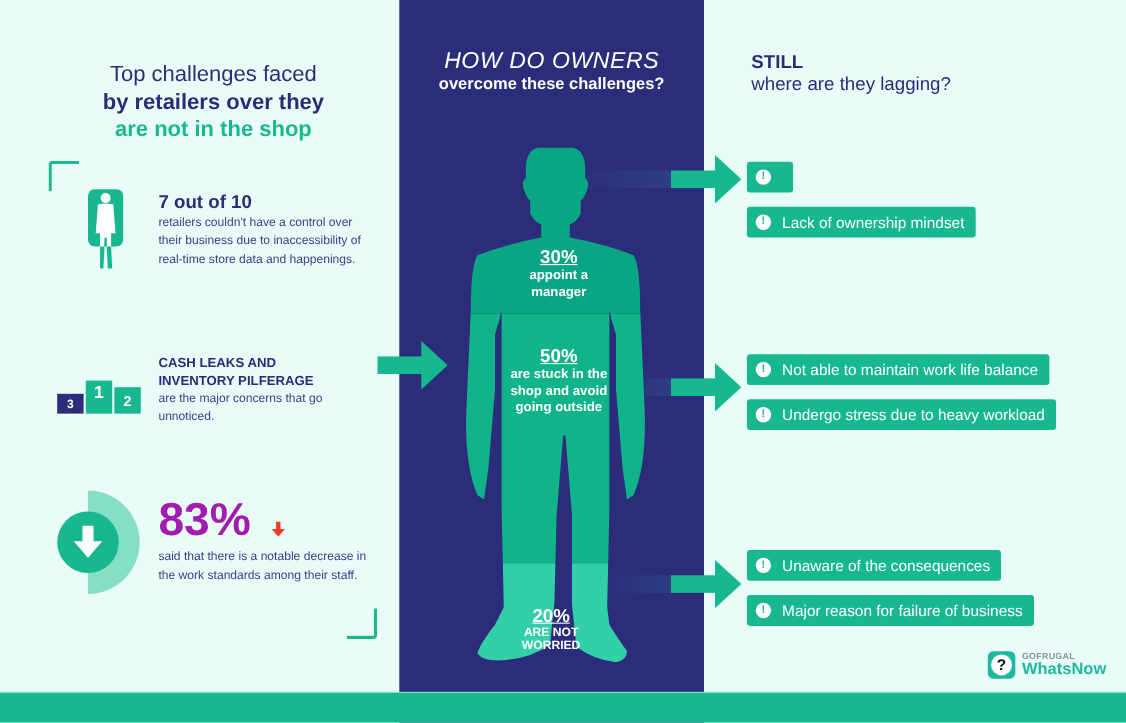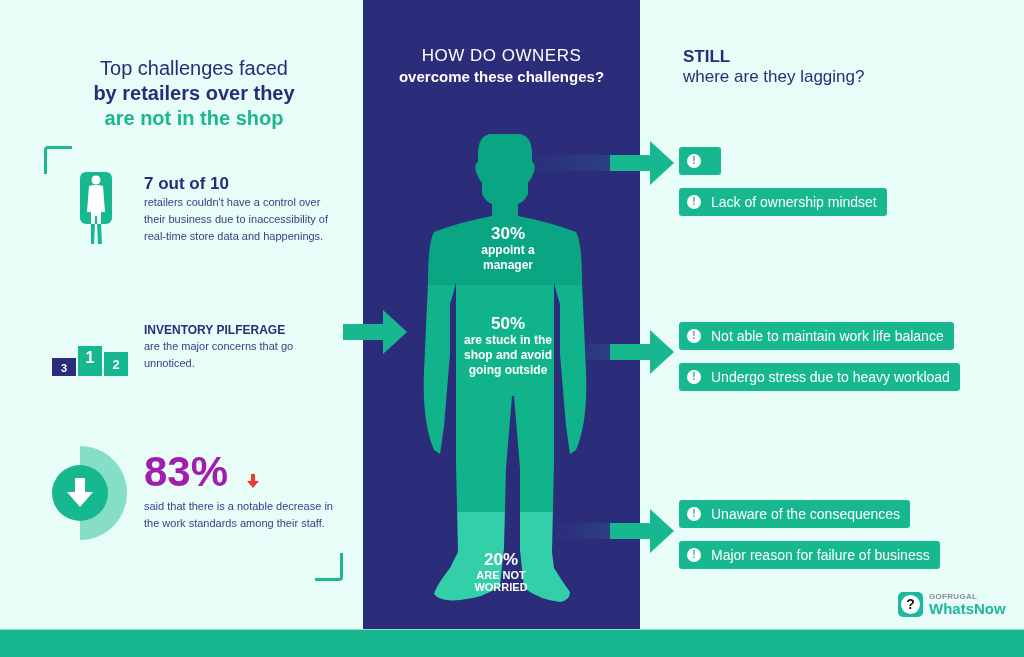--- a/index.html
+++ b/index.html
@@ -9,21 +9,21 @@
   .bottom-band { position: absolute; left: 0; top: 629px; width: 1024px; height: 28px; background: #17b890; border-top: 1px solid #8ce0c9; }
   .center-panel { position: absolute; left: 363px; top: 0; width: 277px; height: 657px; background: #2b2d7b; }
 
   
   .left-title { position: absolute; left: 56px; top: 35px; width: 276px; text-align: center; font-size: 20px; line-height: 25px; margin-top: 21px; }
   .left-title .l1 { color: #2a2c7a; display: block; }
   .left-title .l2 { color: #2a2c7a; font-weight: bold; display: block; }
   .left-title .l3 { color: #1bb88c; font-weight: bold; display: block; }
 
   .center-title { position: absolute; left: 363px; top: 45px; width: 277px; text-align: center; color: #ffffff; }
-  .center-title .l1 { display: block; font-size: 17px; letter-spacing: 0.5px; line-height: 22px; }
+  .center-title .l1 { display: block; font-size: 21px; letter-spacing: 0.5px; line-height: 22px; font-style: italic; }
   .center-title .l2 { display: block; font-size: 15px; font-weight: bold; line-height: 20px; }
 
   .right-title { position: absolute; left: 683px; top: 47px; color: #2a2c7a; }
   .right-title .l1 { display: block; font-size: 17px; font-weight: bold; line-height: 19px; }
   .right-title .l2 { display: block; font-size: 17px; line-height: 21px; }
 
   
   .bracket-tl { position: absolute; left: 44px; top: 146px; width: 28px; height: 28px; border-left: 3px solid #1bb88c; border-top: 3px solid #1bb88c; border-top-left-radius: 4px; }
   .bracket-br { position: absolute; left: 315px; top: 553px; width: 28px; height: 28px; border-right: 3px solid #1bb88c; border-bottom: 3px solid #1bb88c; border-bottom-right-radius: 4px; }
 
@@ -48,21 +48,21 @@
   .big-pct { position: absolute; left: 144px; top: 450px; font-size: 42px; font-weight: bold; color: #a21caf; line-height: 44px; }
   .red-arrow { position: absolute; left: 247px; top: 474px; }
   .stat3 { position: absolute; left: 144px; top: 498px; width: 200px; }
 
   
   .arrow { position: absolute; }
 
   
   .figure { position: absolute; left: 420px; top: 132px; }
   .fig-label { position: absolute; color: #fff; text-align: center; font-weight: bold; }
-  .fig-label .pct { display: block; font-size: 17px; line-height: 19px; }
+  .fig-label .pct { display: block; font-size: 17px; line-height: 19px; text-decoration: underline; }
   .fig-label .txt { display: block; font-size: 12px; line-height: 15px; }
   .fig-label.caps .txt { font-size: 11px; line-height: 12px; }
 
   
   .connector { position: absolute; height: 16px; }
 
   
   .pill { position: absolute; height: 28px; background: #17b890; border-radius: 3px; color: #fff; font-size: 14px; line-height: 28px; padding: 0 10px 0 8px; white-space: nowrap; display: flex; align-items: center; }
   .pill .alert { width: 14px; height: 14px; border-radius: 50%; background: #fff; color: #17b890; font-size: 10px; font-weight: bold; line-height: 14px; text-align: center; margin-right: 10px; flex: none; }
 
@@ -109,20 +109,21 @@
   <div class="stat-head">7 out of 10</div>
   <div class="stat-body">retailers couldn't have a control over their business due to inaccessibility of real-time store data and happenings.</div>
 </div>
 
 <div class="podium">
   <div class="pod p3">3</div>
   <div class="pod p1">1</div>
   <div class="pod p2">2</div>
 </div>
 <div class="stat2">
+  <div class="caps">CASH LEAKS AND</div>
   <div class="caps">INVENTORY PILFERAGE</div>
   <div class="stat-body">are the major concerns that go unnoticed.</div>
 </div>
 
 <div class="ring-wrap">
   <svg width="80" height="94" viewBox="0 0 80 94">
     <path d="M30 0 A47 47 0 0 1 30 94 L30 70 A23 23 0 0 0 30 24 Z" fill="#86dec6"></path>
     <circle cx="30" cy="47" r="28" fill="#17b890"></circle>
     <path d="M25 32 L35 32 L35 46 L43 46 L30 61 L17 46 L25 46 Z" fill="#fff"></path>
   </svg>

